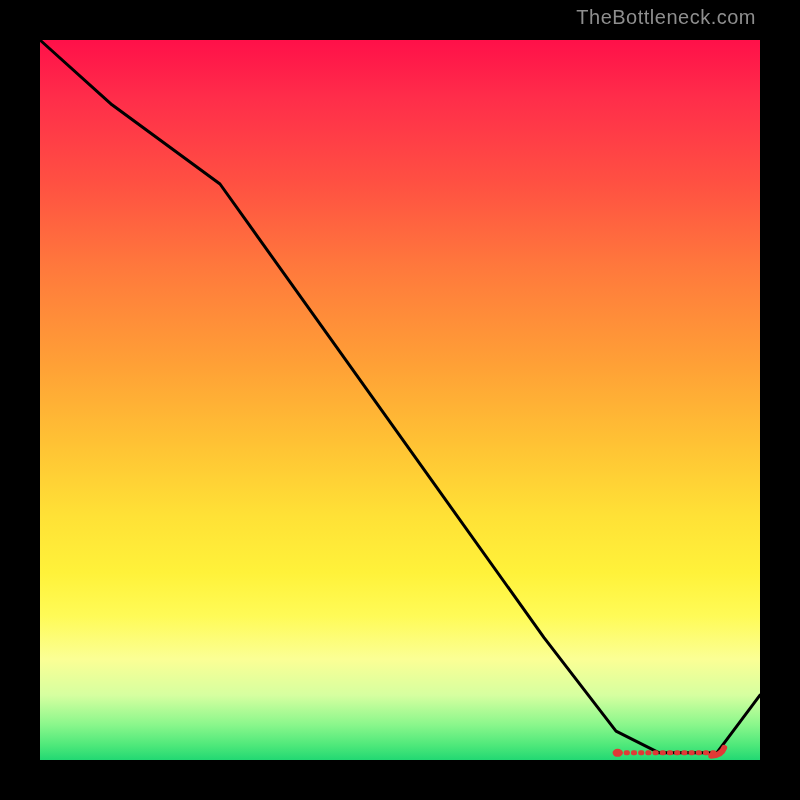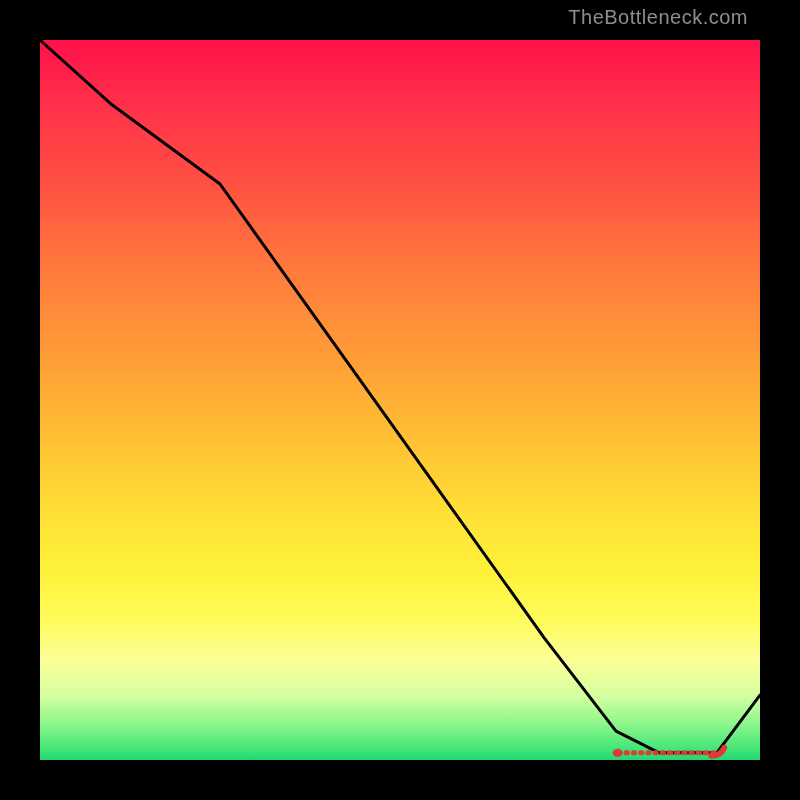--- a/index.html
+++ b/index.html
@@ -38,21 +38,21 @@
       #fbff95 86%,
       #d6ffa0 91%,
       #8cf78c 95%,
       #4de87a 98%,
       #22d873 100%
     );
   }
   .watermark {
     position: absolute;
     top: 6px;
-    right: 52px;
+    right: 44px;
     color: #8e8e8e;
     font-size: 20px;
     font-weight: 500;
     letter-spacing: 0.5px;
     user-select: none;
   }
   svg.lines {
     position: absolute;
     left: 0;
     top: 0;

